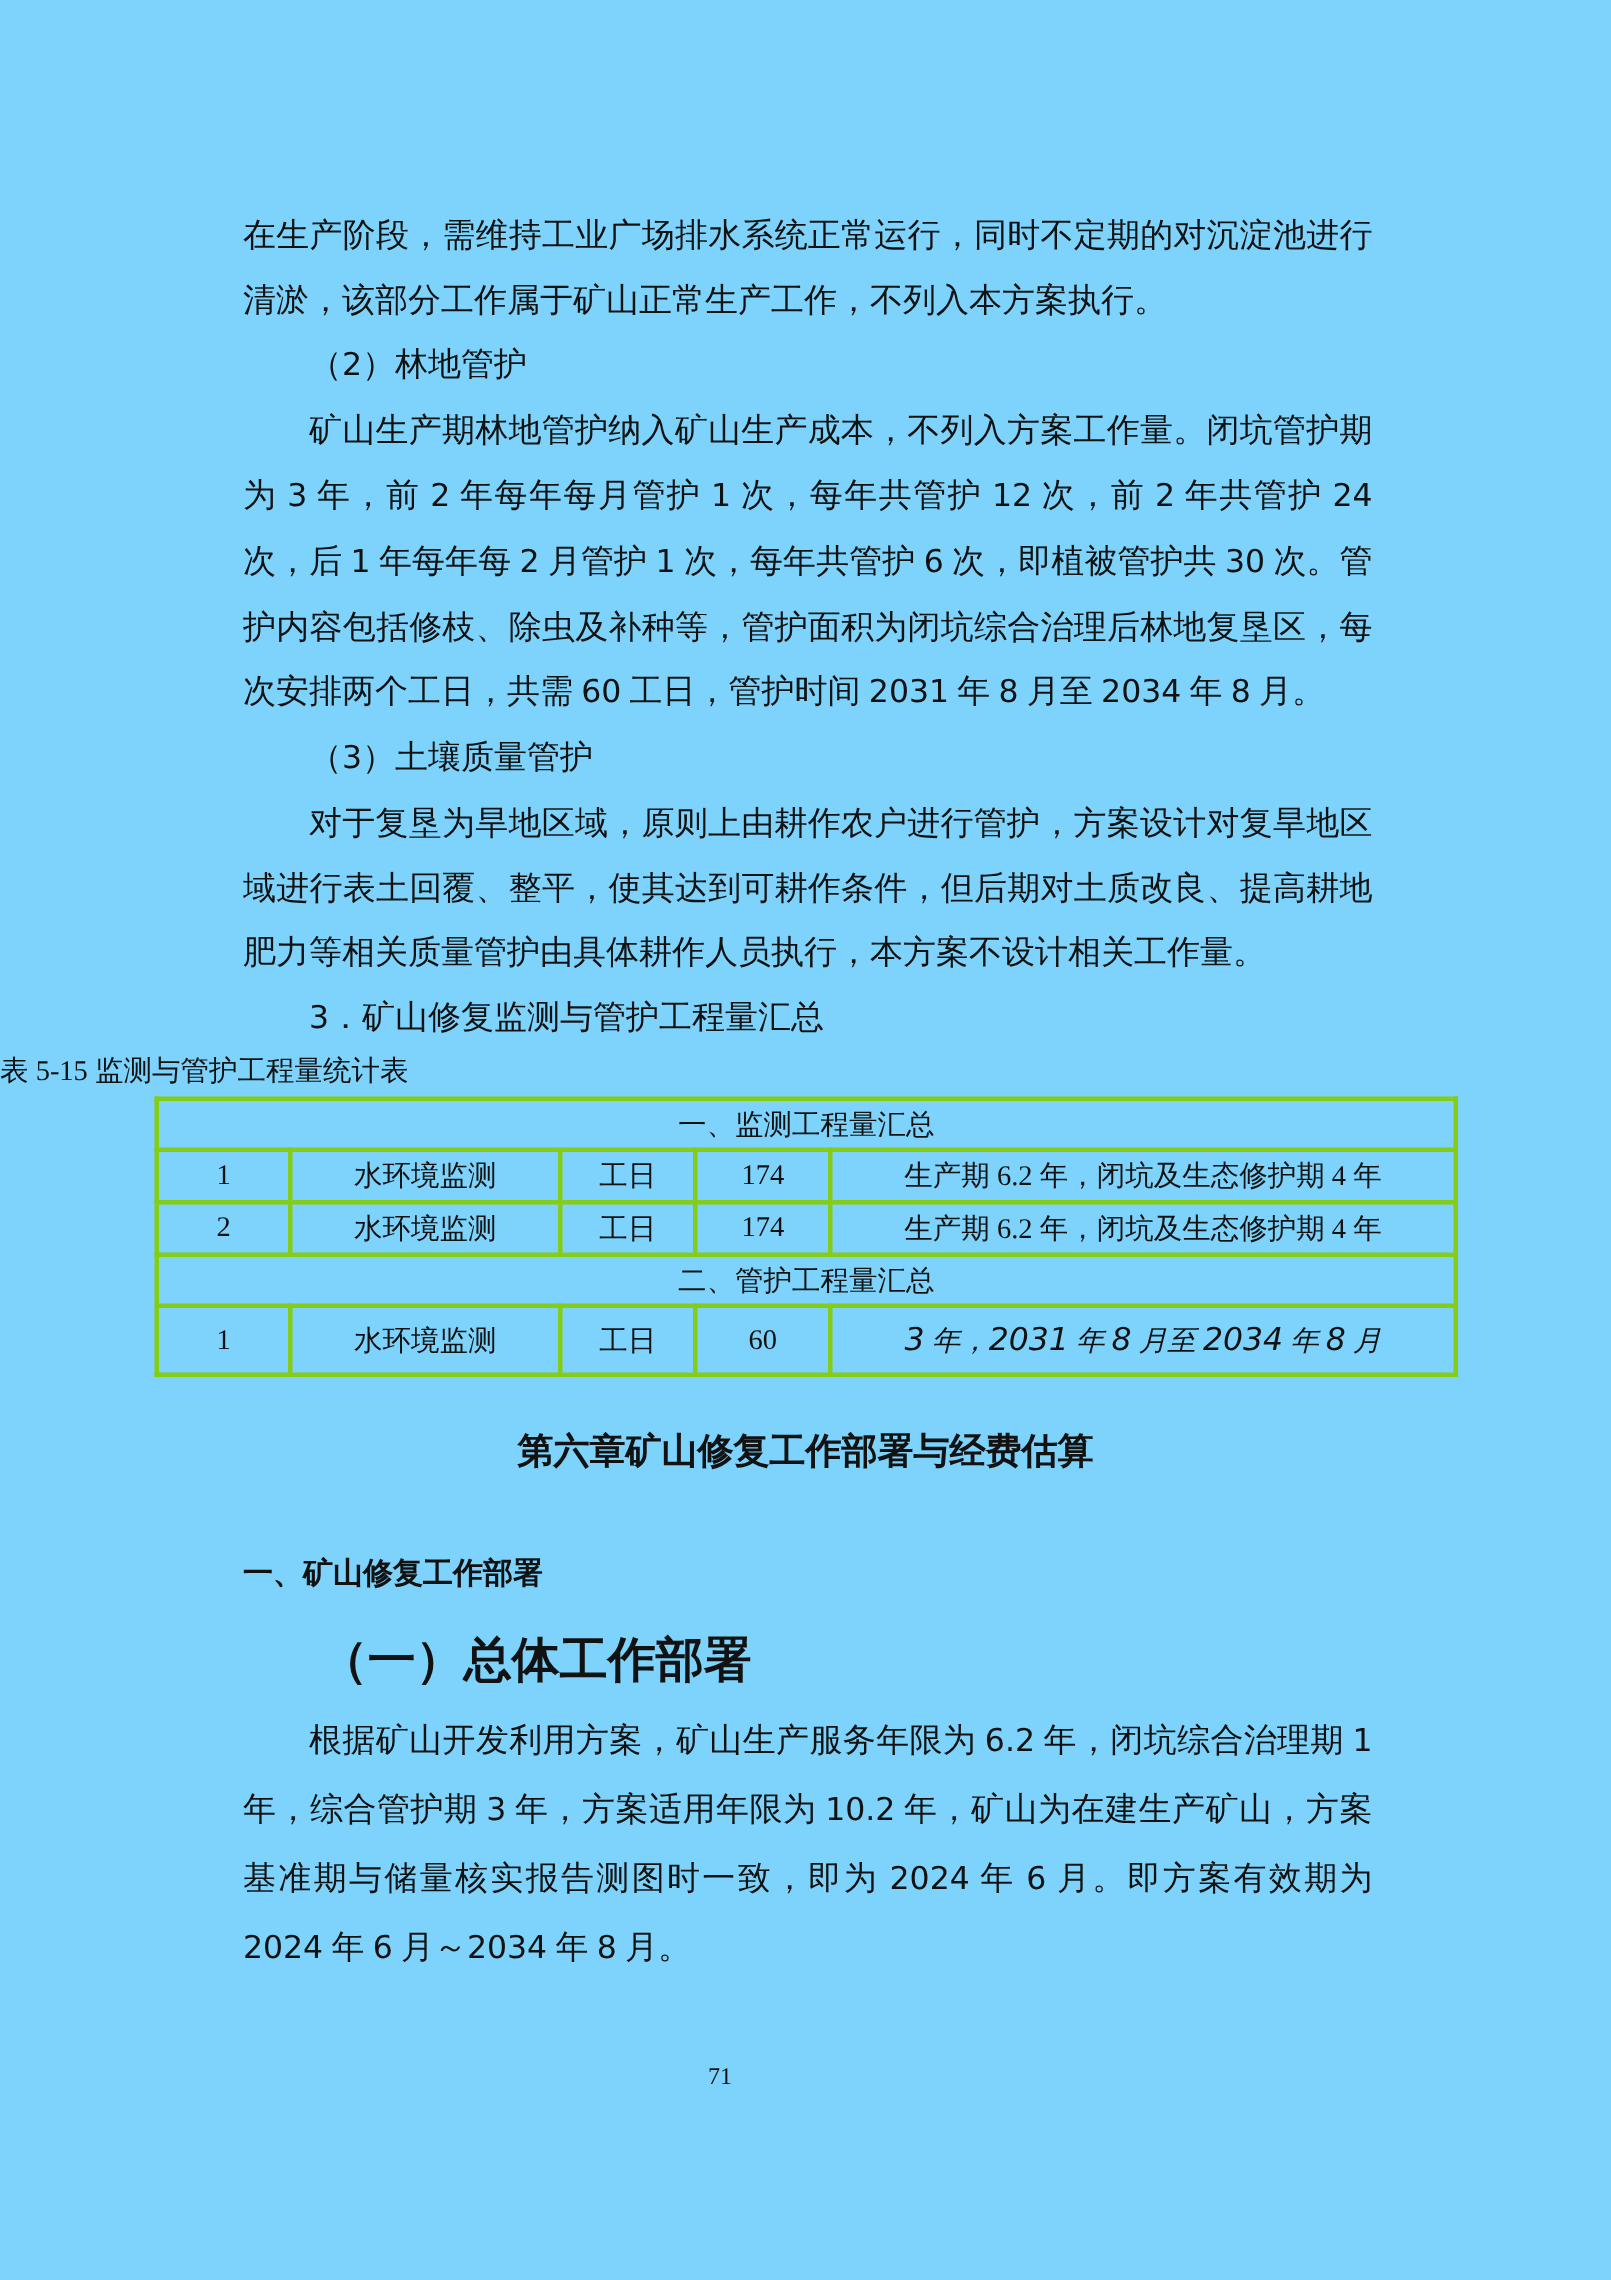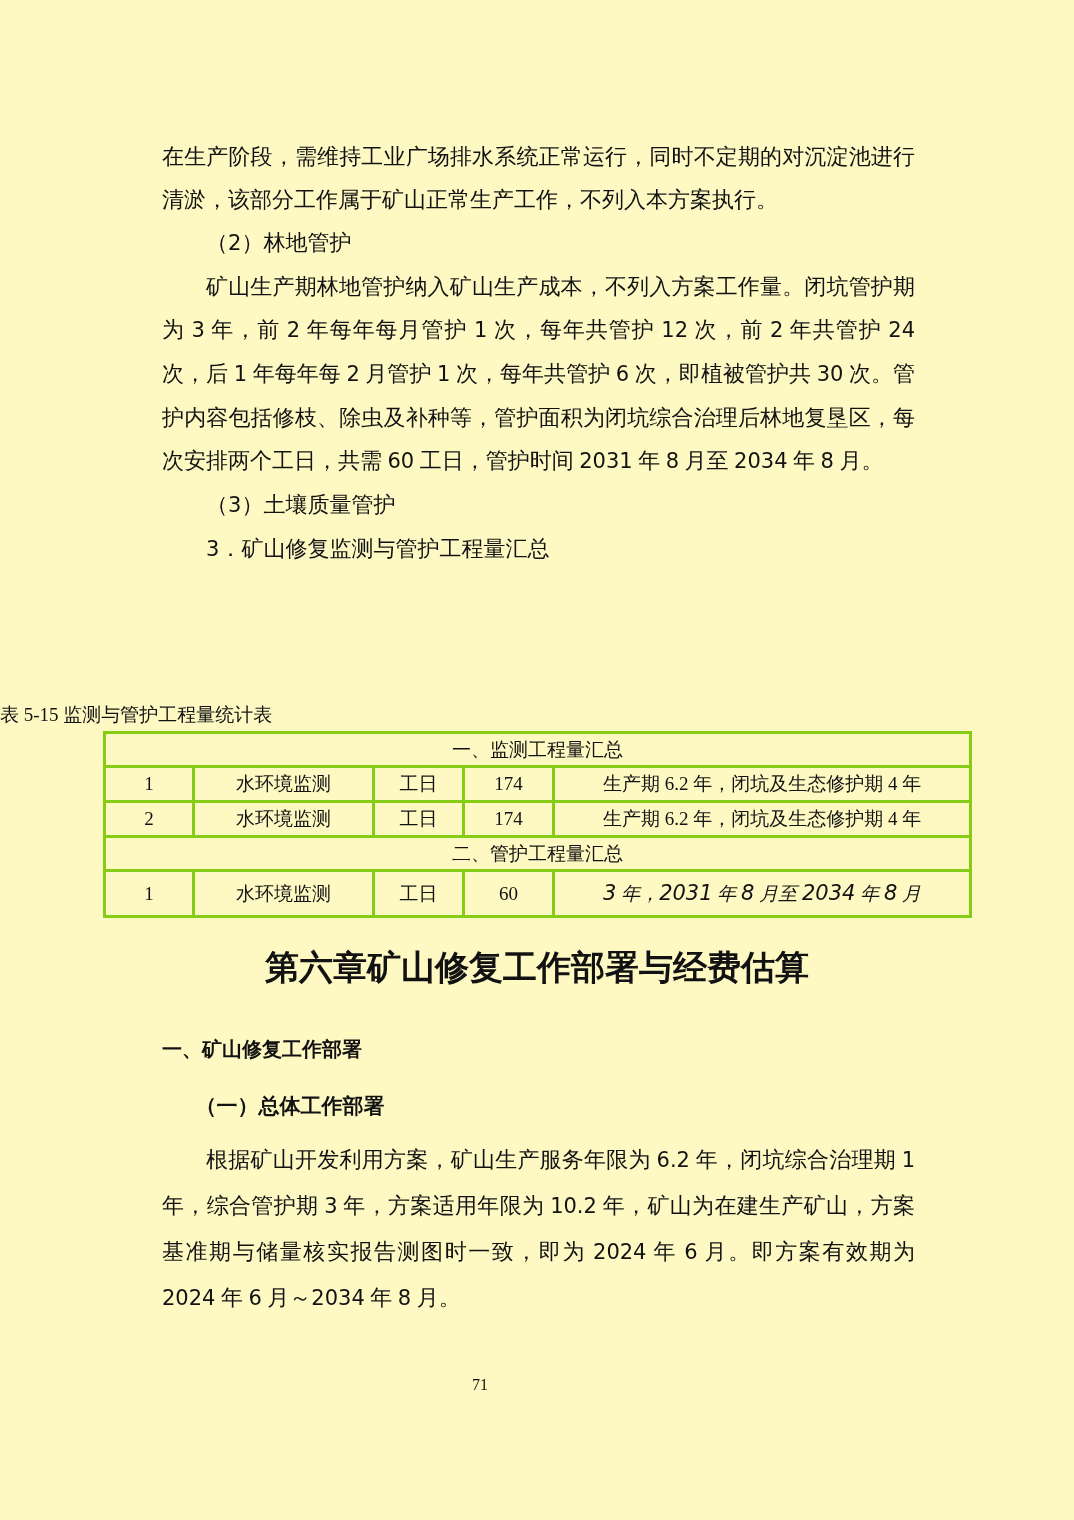--- a/index.html
+++ b/index.html
@@ -1,19 +1,19 @@
 <!DOCTYPE html>
 <html><head>
 <meta charset="utf-8">
 <style>
   html,body { margin:0; padding:0; background:#ffffff; }
   .page {
     position:relative;
     width:1074px; height:1520px;
-    background:#fef9c3;
+    background:#7dd3fc;
     color:#121212;
     font-family:"Liberation Serif","DejaVu Serif",serif;
     overflow:hidden;
   }
   
   .textblock {
     position:absolute;
     left:162px; width:753px; top:135px;
     font-size:22px; line-height:43px;
     text-align:justify;
@@ -41,30 +41,30 @@
     padding:0 2px; overflow:hidden;
   }
   tr.rsection td { height:31px; }
   tr.rhead td    { height:31px; }
   tr.rdata td    { height:32px; }
   tr.rlast td    { height:43px; }
   td.remark-left { text-align:left; padding-left:13px;font-style:italic; }
   
   .chapter-title {
     position:absolute; top:948px; left:0; width:1074px;
-    text-align:center; font-size:34px; font-weight:bold;
+    text-align:center; font-size:24px; font-weight:bold;
     line-height:40px; margin:0;
   }
   .section-heading {
     position:absolute; top:1032px; left:162px;
     font-size:20px; font-weight:bold; line-height:34px; margin:0;
   }
   .subsection-heading {
     position:absolute; top:1089px; left:162px;
-    font-size:21px; font-weight:bold; line-height:34px; margin:0;
+    font-size:32px; font-weight:bold; line-height:34px; margin:0;
     text-indent:1.6em;
   }
   .closing-para {
     position:absolute; left:162px; width:753px; top:1137px;
     font-size:22px; line-height:45px; text-align:justify;
     text-justify:inter-ideograph; margin:0; text-indent:2em;
   }
   
   .pageno {
     position:absolute; top:1376px; left:0; width:960px;
@@ -74,20 +74,21 @@
 </head>
 <body>
 
 <div class="page">
 
   <main class="textblock">
     <p class="para noindent">在生产阶段，需维持工业广场排水系统正常运行，同时不定期的对沉淀池进行清淤，该部分工作属于矿山正常生产工作，不列入本方案执行。</p>
     <p class="para">（<span class="num">2</span>）林地管护</p>
     <p class="para">矿山生产期林地管护纳入矿山生产成本，不列入方案工作量。闭坑管护期为 <span class="num">3</span> 年，前 <span class="num">2</span> 年每年每月管护 <span class="num">1</span> 次，每年共管护 <span class="num">12</span> 次，前 <span class="num">2</span> 年共管护 <span class="num">24</span> 次，后 <span class="num">1</span> 年每年每 <span class="num">2</span> 月管护 <span class="num">1</span> 次，每年共管护 <span class="num">6</span> 次，即植被管护共 <span class="num">30</span> 次。管护内容包括修枝、除虫及补种等，管护面积为闭坑综合治理后林地复垦区，每次安排两个工日，共需 <span class="num">60</span> 工日，管护时间 <span class="num">2031</span> 年 <span class="num">8</span> 月至 <span class="num">2034</span> 年 <span class="num">8</span> 月。</p>
     <p class="para">（<span class="num">3</span>）土壤质量管护</p>
+    <p class="para">对于复垦为旱地区域，原则上由耕作农户进行管护，方案设计对复旱地区域进行表土回覆、整平，使其达到可耕作条件，但后期对土质改良、提高耕地肥力等相关质量管护由具体耕作人员执行，本方案不设计相关工作量。</p>
     <p class="para"><span class="num">3</span>．矿山修复监测与管护工程量汇总</p>
   </main>
 
   <div class="caption">表 5-15 监测与管护工程量统计表</div>
 
   <table class="dtable">
     <colgroup>
       <col style="width:89px">
         <col style="width:180px">
         <col style="width:90px">

